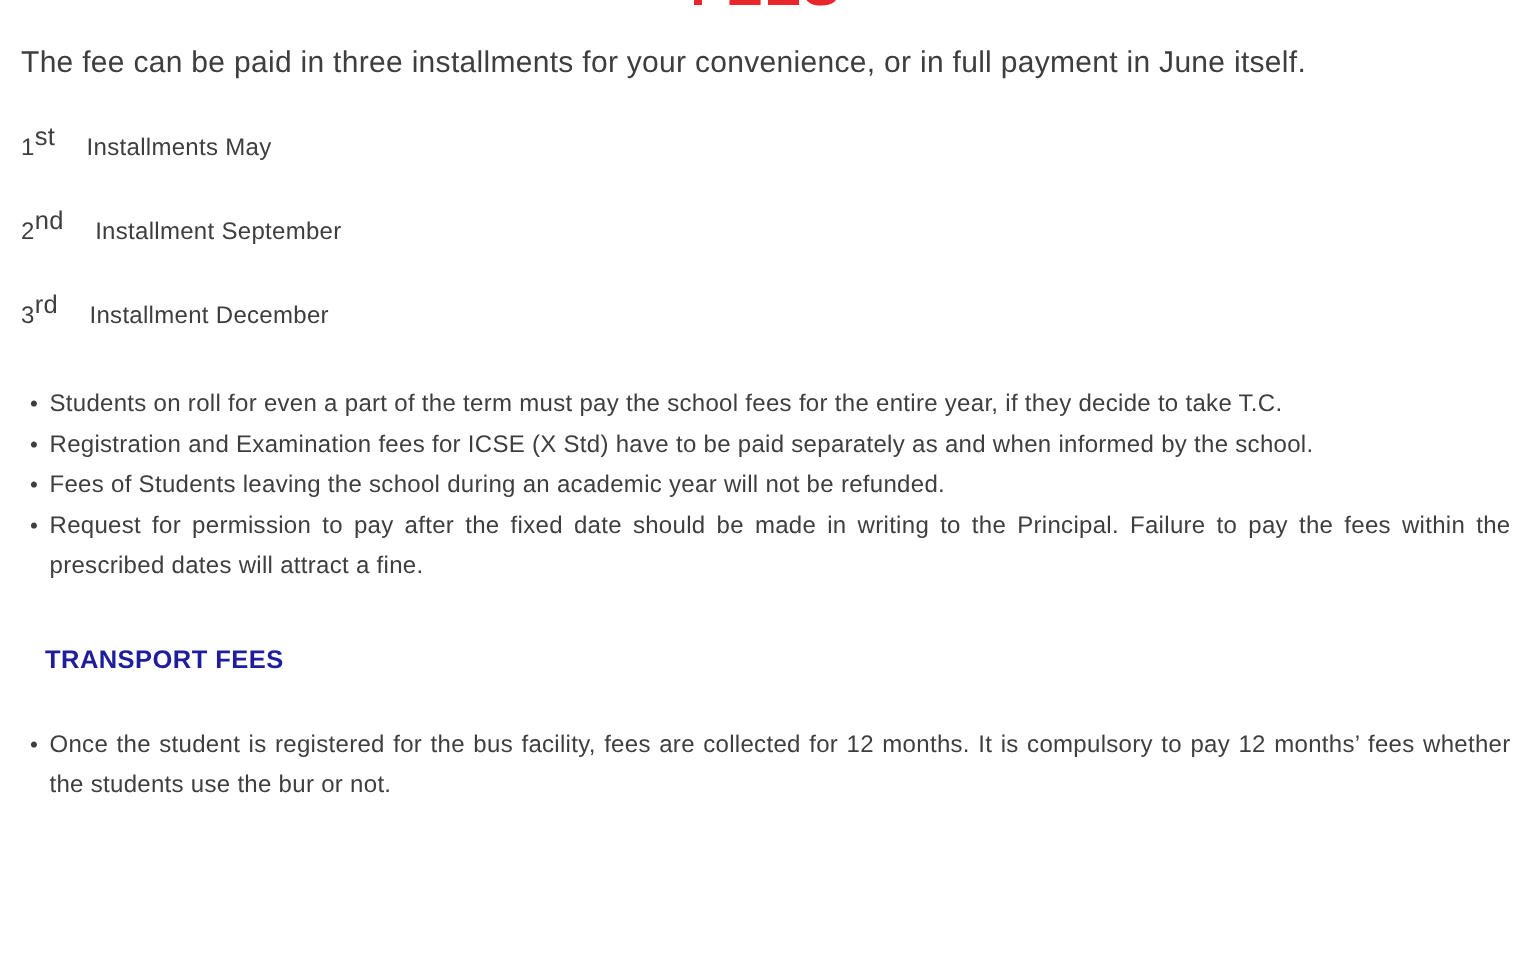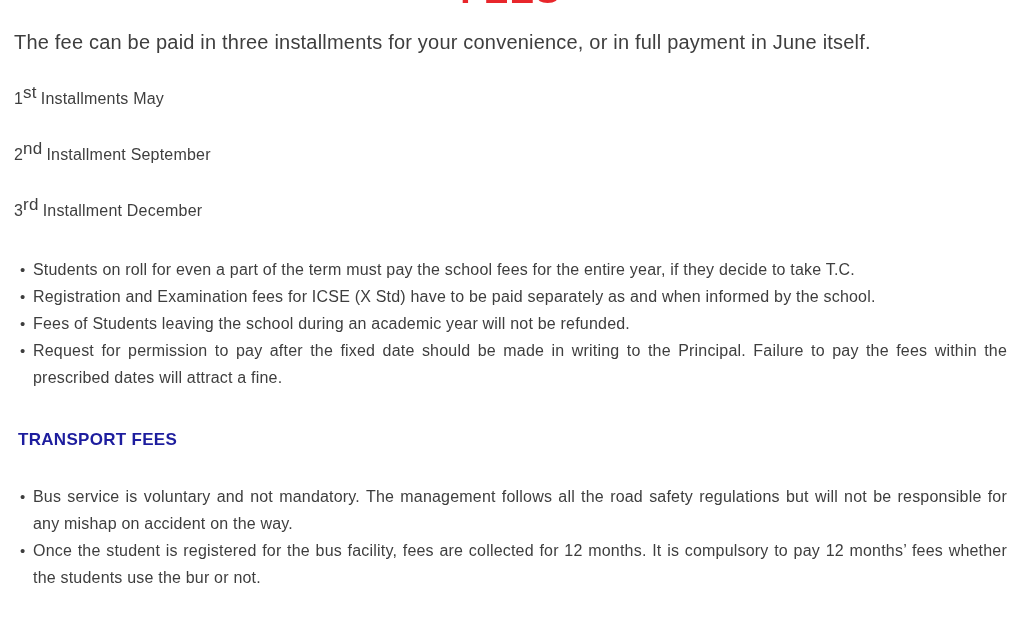--- a/index.html
+++ b/index.html
@@ -37,21 +37,21 @@
     font-size: 16px;
     line-height: 27px;
     margin: 29px 0 0 0;
     letter-spacing: 0.2px;
   }
   .installment sup {
     font-size: 17px;
     line-height: 0;
   }
   .installment .inst-label {
-    margin-left: 4px;
+    margin-left: 21px;
   }
   ul.rules {
     list-style: none;
     margin: 32px 0 0 0;
     padding: 0 0 0 19px;
   }
   ul.rules li {
     position: relative;
     font-size: 16px;
     line-height: 27px;
@@ -65,21 +65,21 @@
     top: 0;
     font-size: 15px;
     color: #3e3e3e;
   }
   .section-heading {
     font-size: 17px;
     font-weight: 700;
     line-height: 26px;
     letter-spacing: 0.3px;
     color: #1d1d9e;
-    margin: 36px 0 0 4px;
+    margin: 36px 0 0 16px;
   }
   ul.rules.transport {
     margin-top: 30px;
   }
 </style>
 </head>
 <body>
 
 <div class="content">
 
@@ -96,17 +96,16 @@
   <ul class="rules">
     <li>Students on roll for even a part of the term must pay the school fees for the entire year, if they decide to take T.C.</li>
     <li>Registration and Examination fees for ICSE (X Std) have to be paid separately as and when informed by the school.</li>
     <li>Fees of Students leaving the school during an academic year will not be refunded.</li>
     <li>Request for permission to pay after the fixed date should be made in writing to the Principal. Failure to pay the fees within the prescribed dates will attract a fine.</li>
   </ul>
 
   <h4 class="section-heading">TRANSPORT FEES</h4>
 
   <ul class="rules transport">
-    <li>Bus service is voluntary and not mandatory. The management follows all the road safety regulations but will not be responsible for any mishap on accident on the way.</li>
     <li>Once the student is registered for the bus facility, fees are collected for 12 months. It is compulsory to pay 12 months’ fees whether the students use the bur or not.</li>
   </ul>
 
 </div>
 
 </body></html>

